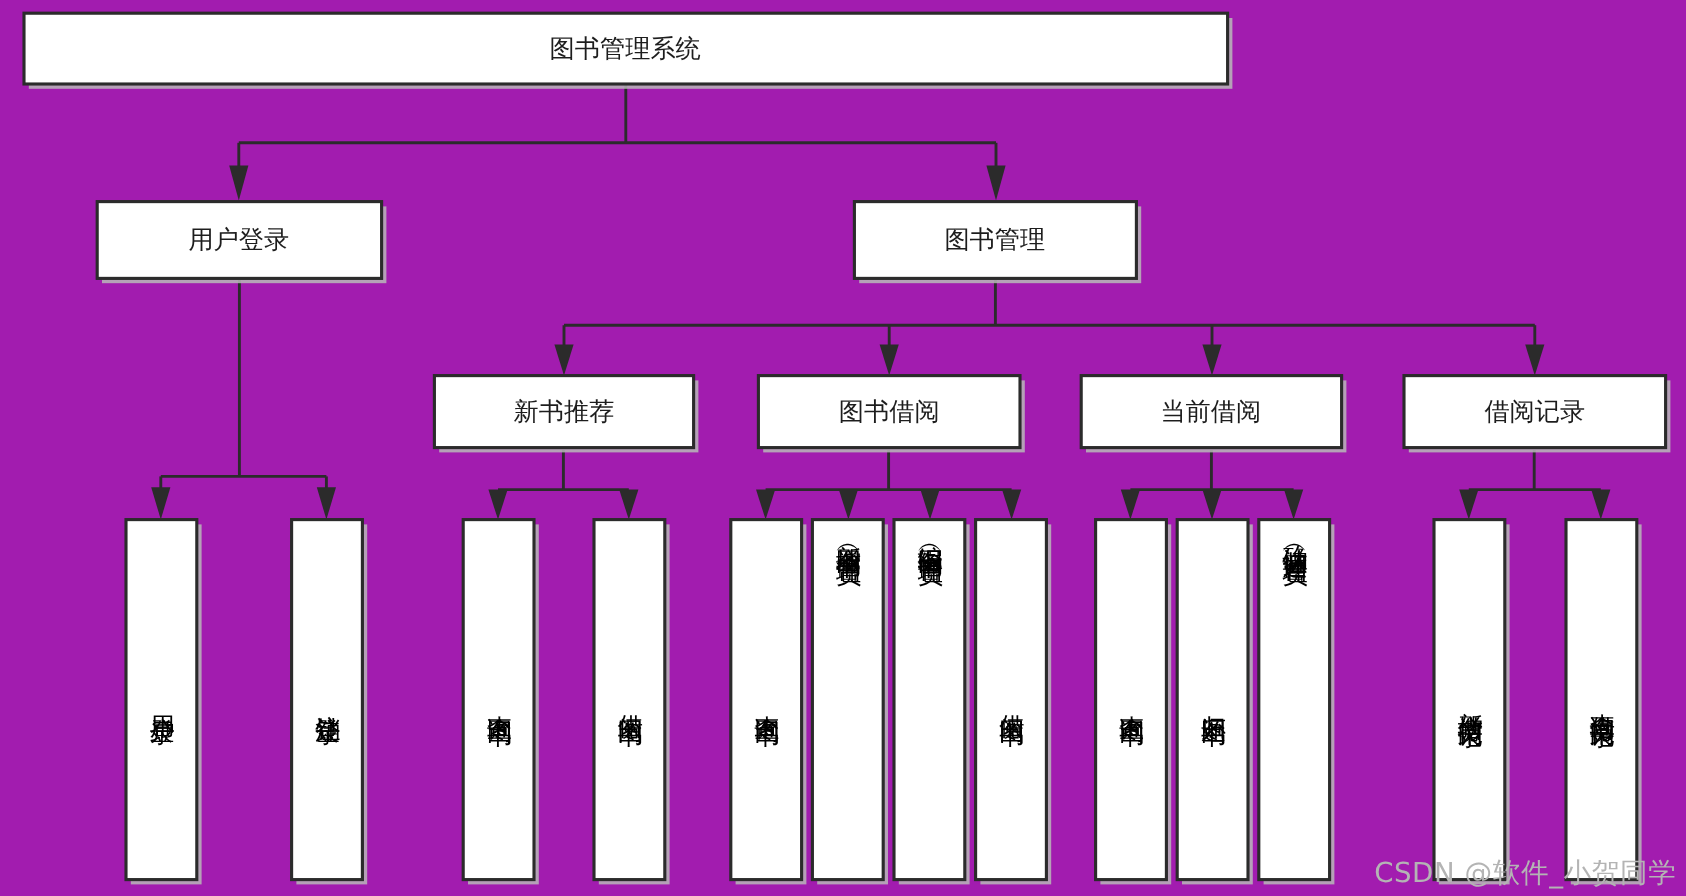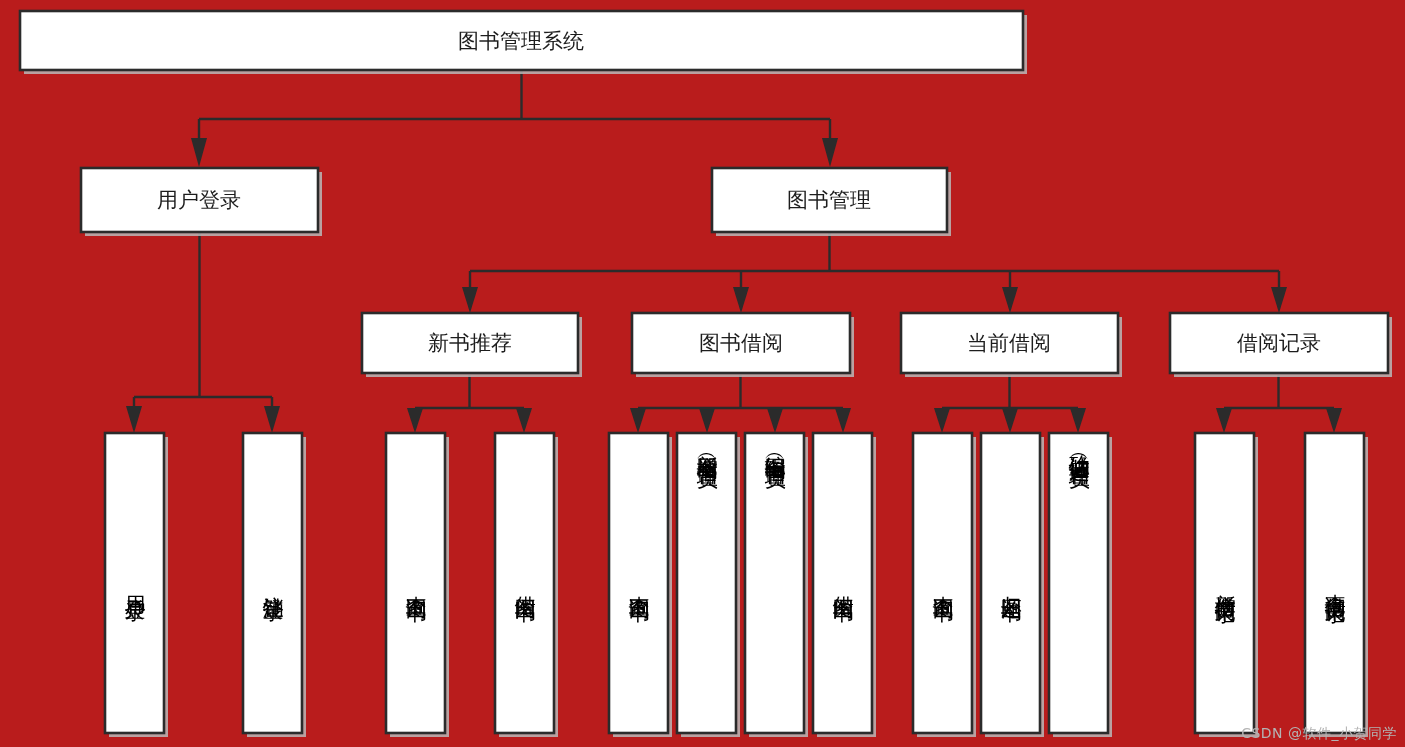--- a/index.html
+++ b/index.html
@@ -11,21 +11,21 @@
   body {
     width: 1405px;
     height: 747px;
     overflow: hidden;
     font-family: "DejaVu Sans", "Liberation Sans", sans-serif;
   }
   #diagram-root {
     position: relative;
     width: 1405px;
     height: 747px;
-    background: #b91c1c;
+    background: #a21caf;
   }
   svg#tree-svg {
     position: absolute;
     left: 0;
     top: 0;
     width: 1405px;
     height: 747px;
     display: block;
   }
   .node-box {
@@ -74,21 +74,21 @@
     pointer-events: none;
   }
   .leaf-label-wrap.centered {
     align-items: center;
   }
   .watermark {
     position: absolute;
     right: 8px;
     bottom: 4px;
     font-family: "DejaVu Sans", "Liberation Sans", sans-serif;
-    font-size: 14px;
+    font-size: 23px;
     color: #b4b4b4;
     letter-spacing: 0.5px;
     white-space: nowrap;
   }
 </style>
 </head>
 <body>
 
 <div id="diagram-root">
 

